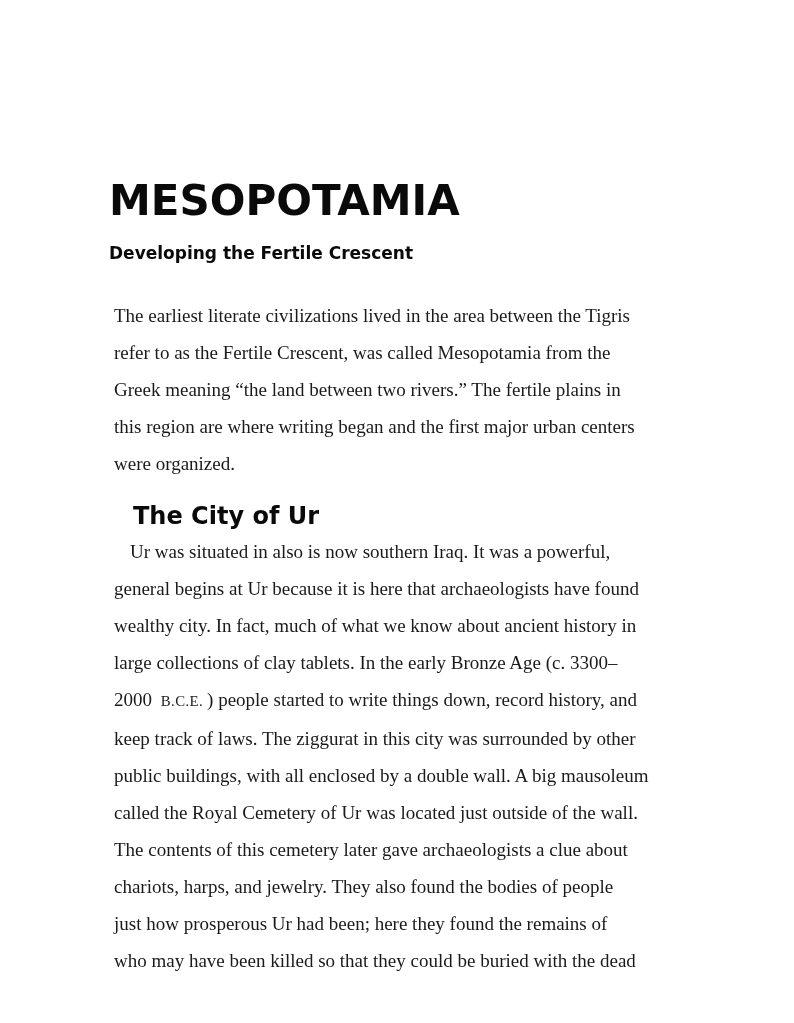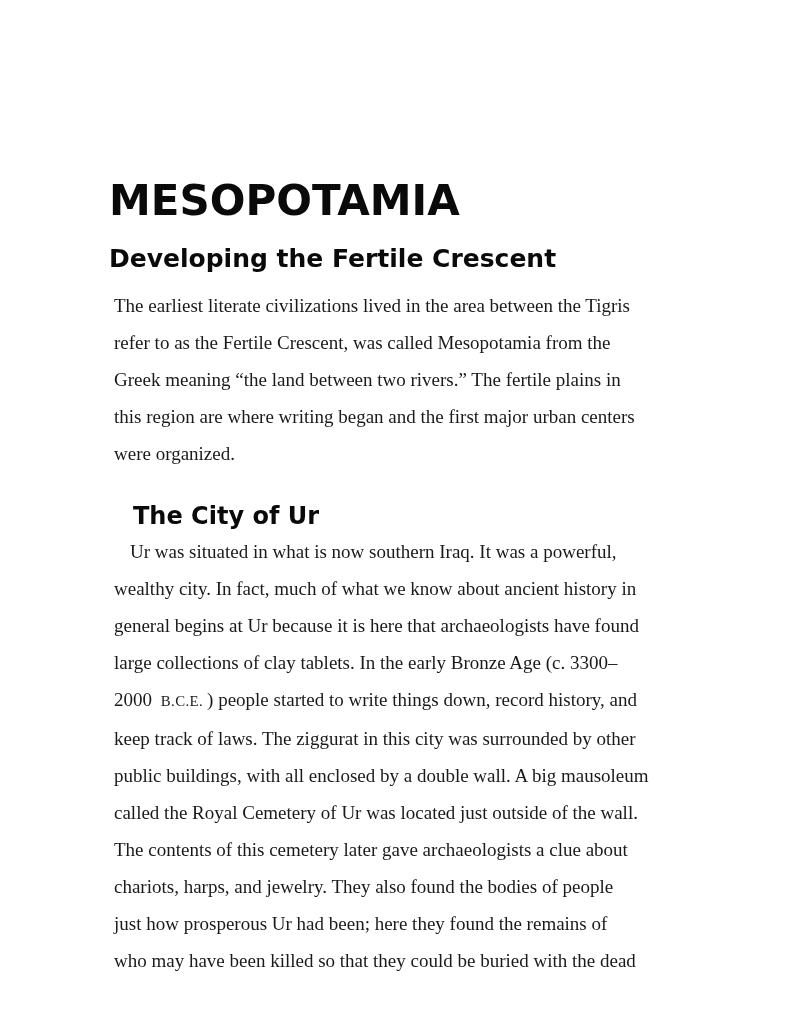--- a/index.html
+++ b/index.html
@@ -32,21 +32,21 @@
     color: var(--heading);
     white-space: nowrap;
   }
 
   .doc-subtitle {
     position: absolute;
     left: 97px;
     top: 231px;
     font-family: "DejaVu Sans", sans-serif;
     font-weight: bold;
-    font-size: 25px;
+    font-size: 17px;
     line-height: 1.25;
     color: var(--heading);
     white-space: nowrap;
   }
 
   .section-heading {
     position: absolute;
     left: 121px;
     top: 489px;
     font-family: "DejaVu Sans", sans-serif;
@@ -64,21 +64,21 @@
     font-family: "Liberation Serif", serif;
     font-size: 19px;
     color: var(--text);
   }
   .para .text-line {
     display: block;
     line-height: 29px;
     white-space: nowrap;
   }
 
-  .intro { top: 275px; }
+  .intro { top: 285px; }
   .section-body { top: 521px; }
   
   .section-body .text-line:first-child { padding-left: 20px; }
 
   .smallcaps {
     font-size: 0.78em;
     letter-spacing: 0.4px;
     font-family: Liberation Serif, serif;
   }
 </style>
@@ -95,23 +95,23 @@
       <div class="text-line">The earliest literate civilizations lived in the area between the Tigris</div>
       <div class="text-line">refer to as the Fertile Crescent, was called Mesopotamia from the</div>
       <div class="text-line">Greek meaning “the land between two rivers.” The fertile plains in</div>
       <div class="text-line">this region are where writing began and the first major urban centers</div>
       <div class="text-line">were organized.</div>
     </div>
 
   <h3 class="section-heading">The City of Ur</h3>
 
   <div class="para section-body">
-      <div class="text-line">Ur was situated in what is now southern Iraq. It was a powerful,</div>
+      <div class="text-line">Ur was situated in also is now southern Iraq. It was a powerful,</div>
+      <div class="text-line">general begins at Ur because it is here that archaeologists have found</div>
       <div class="text-line">wealthy city. In fact, much of what we know about ancient history in</div>
-      <div class="text-line">general begins at Ur because it is here that archaeologists have found</div>
       <div class="text-line">large collections of clay tablets. In the early Bronze Age (c. 3300–</div>
       <div class="text-line">2000 <span class="smallcaps">B.C.E.</span>) people started to write things down, record history, and</div>
       <div class="text-line">keep track of laws. The ziggurat in this city was surrounded by other</div>
       <div class="text-line">public buildings, with all enclosed by a double wall. A big mausoleum</div>
       <div class="text-line">called the Royal Cemetery of Ur was located just outside of the wall.</div>
       <div class="text-line">The contents of this cemetery later gave archaeologists a clue about</div>
       <div class="text-line">chariots, harps, and jewelry. They also found the bodies of people</div>
       <div class="text-line">just how prosperous Ur had been; here they found the remains of</div>
       <div class="text-line">who may have been killed so that they could be buried with the dead</div>
     </div>

